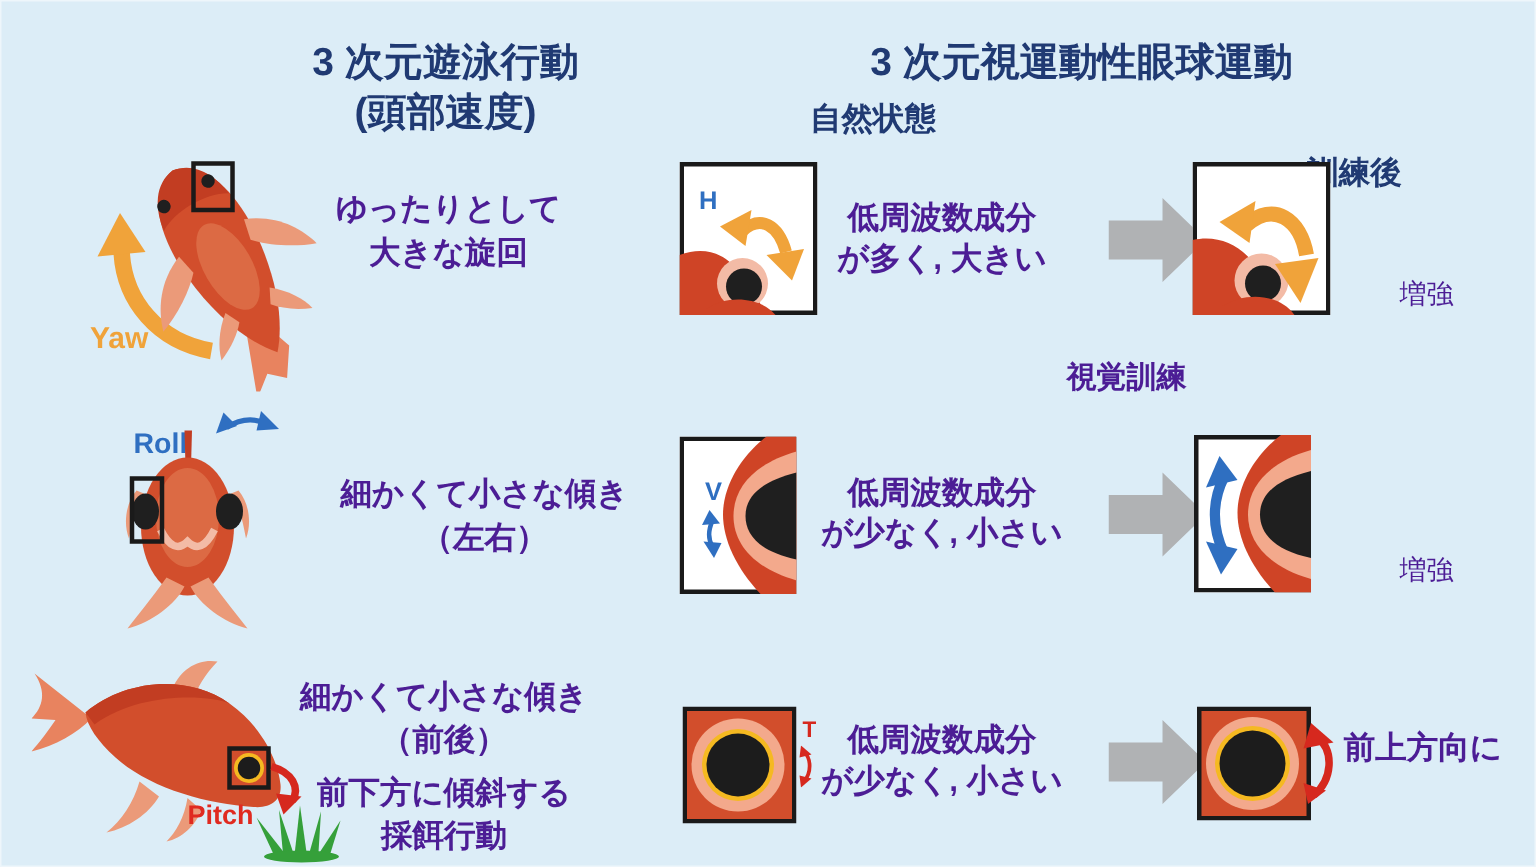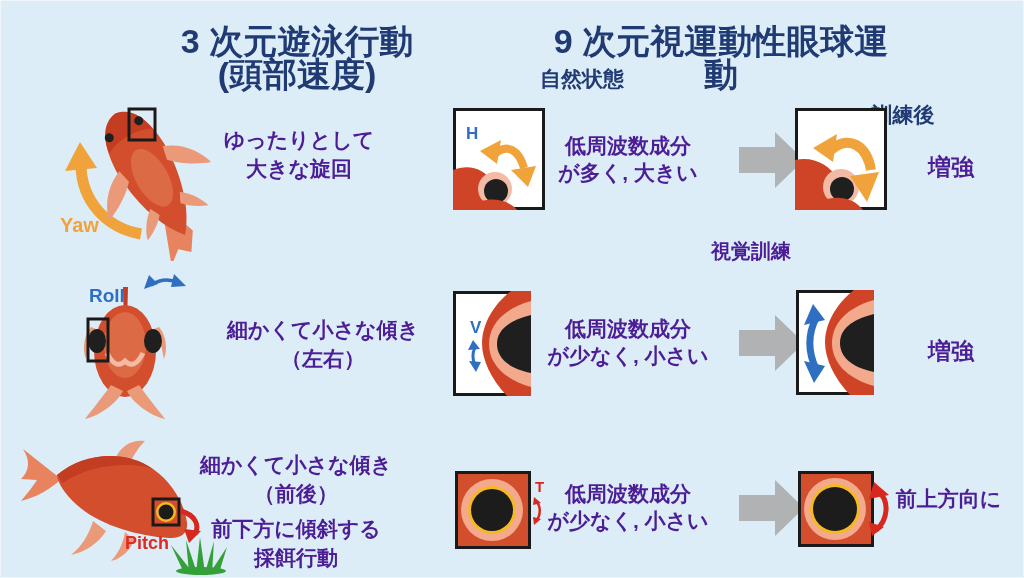--- a/index.html
+++ b/index.html
@@ -5,40 +5,40 @@
   html,body{margin:0;padding:0;}
   body{font-family:"Liberation Sans","DejaVu Sans",sans-serif;}
   #canvas{
     position:relative;width:1024px;height:578px;background:#dcedf7;
     overflow:hidden;border:1px solid #eef6fb;box-sizing:border-box;
   }
   .abs{position:absolute;}
   .navy{color:#203a73;font-weight:700;}
   .blk{color:#4c1d95;font-weight:600;}
   .ctr{text-align:center;}
-  .title{font-size:34px;line-height:33px;}
+  .title{font-size:26px;line-height:33px;}
   .colhdr{font-size:21px;}
   .desc{font-size:21px;line-height:29px;}
   .mid{font-size:21px;line-height:27px;}
-  .result{font-size:23px;font-weight:700;}
+  .result{font-size:18px;font-weight:400;margin-top:32px;}
   .result2{font-size:21px;line-height:27px;font-weight:700;font-family:Liberation Mono, monospace;}
   .training{font-size:20px;}
   svg text{font-family:"Liberation Sans","DejaVu Sans",sans-serif;font-weight:700;}
   .eyebox{background:#ffffff;}
 </style>
 </head>
 <body>
 
 <div id="canvas">
 
   <div class="abs ctr navy title" style="left:146px;top:24px;width:300px;">
     <div>3 次元遊泳行動</div>
     <div>(頭部速度)</div>
   </div>
-  <div class="abs ctr navy title" style="left:545px;top:24px;width:350px;">9 次元視運動性眼球運動</div>
+  <div class="abs ctr navy title" style="left:545px;top:24px;width:350px;">3 次元視運動性眼球運動</div>
   <div class="abs ctr navy colhdr" style="left:531px;top:64px;width:100px;">自然状態</div>
   <div class="abs ctr navy colhdr" style="left:852px;top:64px;width:100px;margin-top:36px;">訓練後</div>
 
   <svg class="abs" style="left:35px;top:95px;" width="200" height="165" viewBox="0 0 200 165">
     <path d="M 105 138 C 70 132 46 105 45 70" stroke="#f0a33a" stroke-width="11" fill="none"></path>
     <polygon points="44,46 29,75 61,72" fill="#f0a33a"></polygon>
     <text x="24" y="136" font-size="20" fill="#f0a33a">Yaw</text>
     <g transform="rotate(-30 115 80)">
       <path d="M 103 128 L 88 168 L 102 157 L 112 166 L 124 148 L 117 128 Z" fill="#e8835f"></path>
       <path d="M 115 8 C 93 12 85 42 88 74 C 91 106 101 132 115 148 C 129 132 139 106 142 74 C 145 42 137 12 115 8 Z" fill="#d24e2c"></path>

